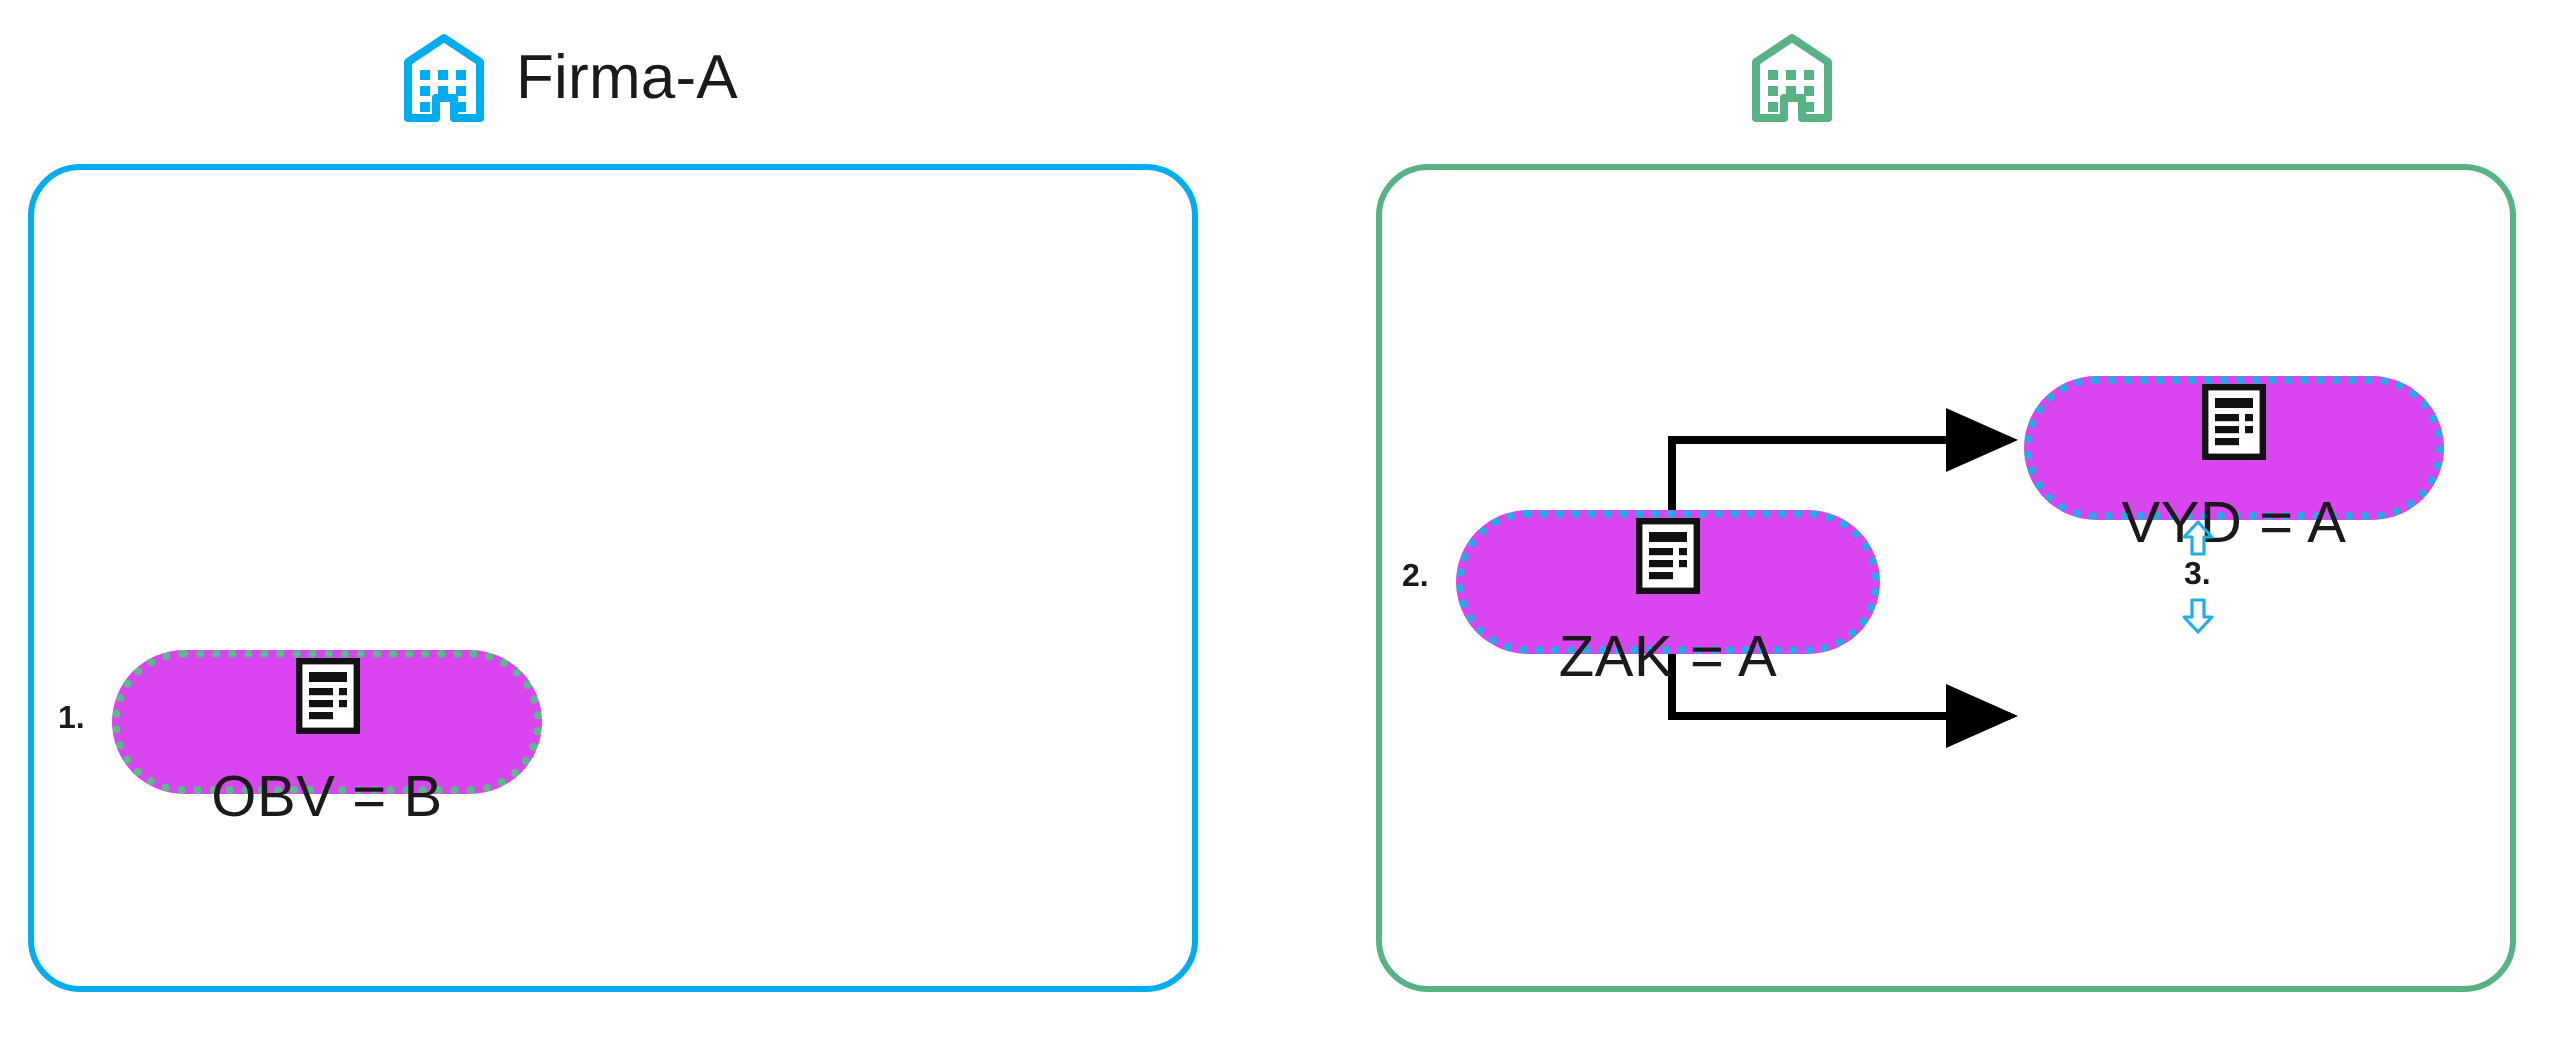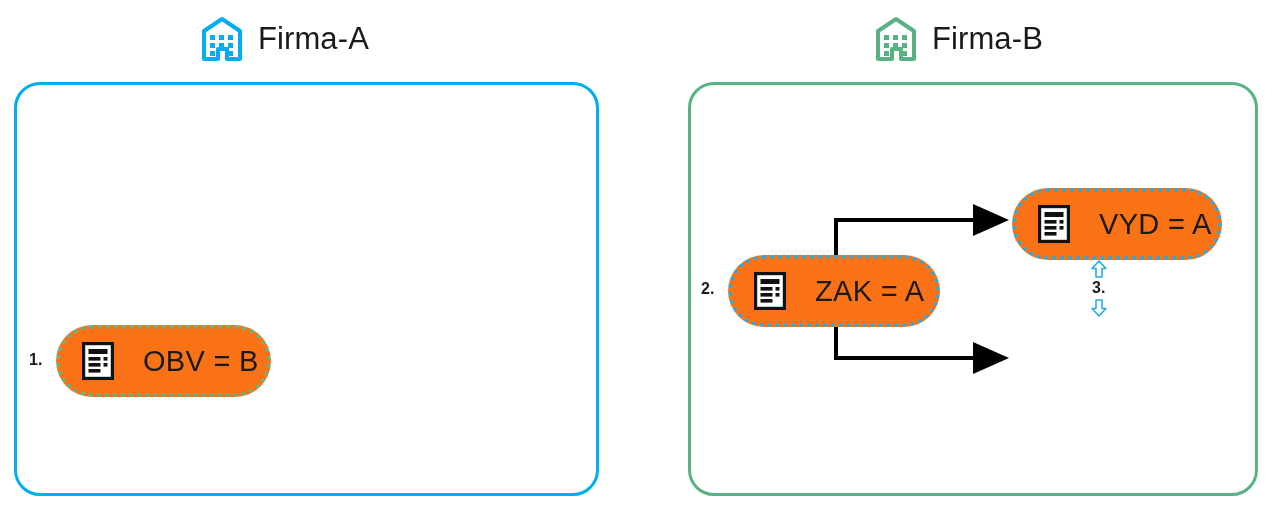--- a/index.html
+++ b/index.html
@@ -65,23 +65,24 @@
     border: 3px solid #57B284;
   }
 
   
   .doc-node {
     position: absolute;
     box-sizing: border-box;
     display: flex;
     align-items: center;
     border-radius: 40px;
-    background: #f97316;
+    background: #d946ef;
     padding: 0 22px;
-    gap: 29px;
+    gap: 18px;
+    flex-direction: column;
   }
   .doc-node.blue  { border: 4px dotted #22ADE4; }
   .doc-node.green { border: 4px dotted #5BB98B; }
 
   .doc-node .doc-icon {
     width: 32px;
     height: 38px;
     flex: 0 0 auto;
     display: block;
   }
@@ -157,21 +158,20 @@
       <path d="M4 16 L22 4 L40 16 L40 44 L27 44 L27 34 L18 34 L18 44 L4 44 Z" fill="none" stroke="#57B284" stroke-width="4" stroke-linejoin="round"></path>
       <rect x="10" y="20" width="5" height="5" fill="#57B284"></rect>
       <rect x="19" y="20" width="5" height="5" fill="#57B284"></rect>
       <rect x="28" y="20" width="5" height="5" fill="#57B284"></rect>
       <rect x="10" y="28" width="5" height="5" fill="#57B284"></rect>
       <rect x="19" y="28" width="5" height="5" fill="#57B284"></rect>
       <rect x="28" y="28" width="5" height="5" fill="#57B284"></rect>
       <rect x="10" y="36" width="5" height="5" fill="#57B284"></rect>
       <rect x="28" y="36" width="5" height="5" fill="#57B284"></rect>
     </svg>
-    <span class="company-name">Firma-B</span>
   </div>
 
   <div id="box-firma-a" class="company-box"></div>
   <div id="box-firma-b" class="company-box"></div>
 
   <svg id="connectors" viewBox="0 0 1282 519">
     <defs>
       <marker id="arrowhead-black" markerWidth="9" markerHeight="8" refX="8" refY="4" orient="auto" markerUnits="strokeWidth">
         <path d="M0,0 L9,4 L0,8 Z" fill="#000000"></path>
       </marker>

